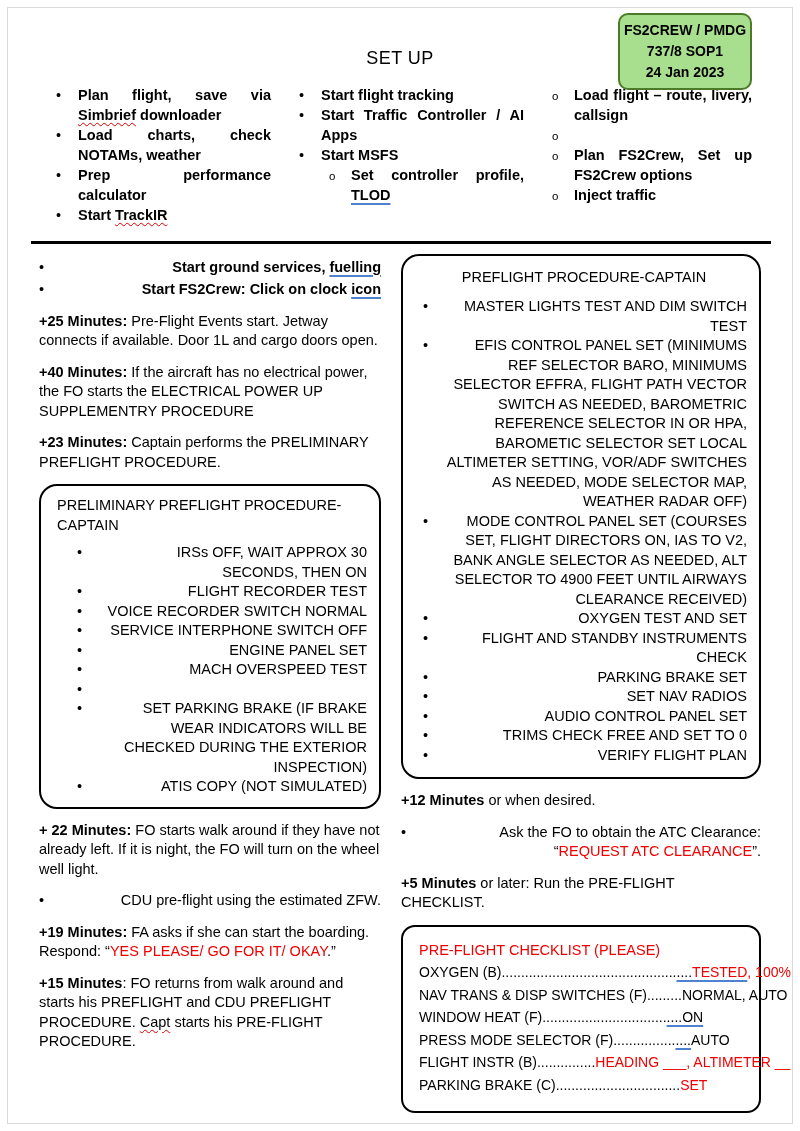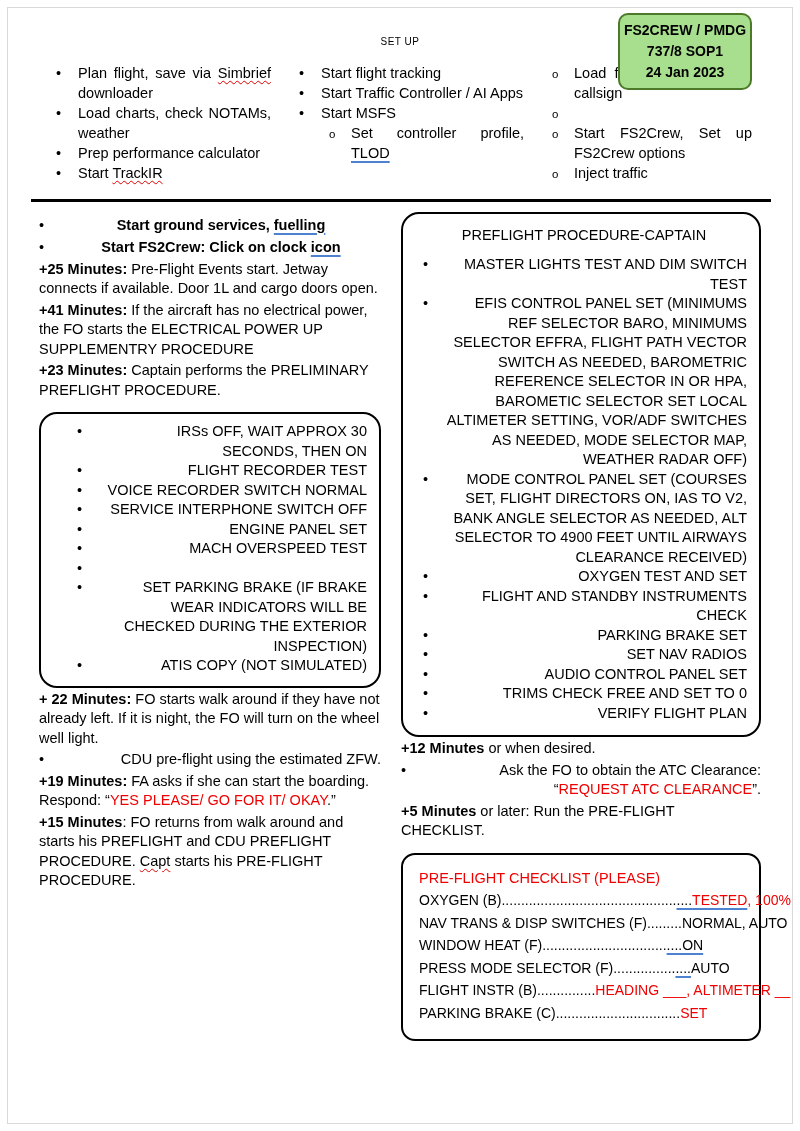--- a/index.html
+++ b/index.html
@@ -7,44 +7,44 @@
     width:800px;height:1131px;background:#ffffff;position:relative;overflow:hidden;
     font-family:"Liberation Sans","DejaVu Sans",sans-serif;color:#000;
     --red:#f00000; --lk:#4f81d1; --badge-bg:#a8df8e; --badge-border:#4c7a28;
   }
   .page{position:absolute;inset:7px;border:1px solid #d9d9d9;background:#fff;}
 
   .badge{position:absolute;top:5px;right:40px;width:126px;padding:5px 2px;
     background:var(--badge-bg);border:2px solid var(--badge-border);border-radius:10px;
     text-align:center;font-weight:bold;font-size:14px;line-height:1.5;}
 
-  .doc-title{margin-top:28px;text-align:center;font-size:10px;letter-spacing:.5px;}
+  .doc-title{margin-top:40px;text-align:center;font-size:18px;letter-spacing:.5px;}
 
   .setup{display:flex;justify-content:space-between;padding:0 40px 0 48px;margin-top:16px;}
   .col{font-size:14.5px;line-height:20px;}
   .c1{width:215px}.c2{width:225px}.c3{width:200px}
 
   .li{display:flex;align-items:flex-start;}
-  .setup .li .cnt{text-align:justify;}
+  .setup .li .cnt{text-align:justify;font-weight:bold;}
   .blt{flex:0 0 22px;}
   .blt.circ{font-size:11.5px;transform:translateY(1px);}
   .cnt{flex:1;text-align:right;}
   .li.lvl1{margin-left:30px;}
 
   .divider{height:2.5px;background:#000;margin:16px 21px 0 23px;}
 
   .main{display:flex;gap:20px;padding:0 31px;margin-top:10px;font-size:14.5px;line-height:19.5px;}
   .lcol{width:345px;}
   .rcol{width:360px;}
 
   .lead{margin-top:4px;}
   .lead .li{margin-top:3px;}
-  .lead .cnt{text-align:center;}
-
-  .para{margin-top:2px;}
+  .lead .cnt{text-align:right;}
+
+  .para{margin-top:12px;}
 
   .rbox{border:2px solid #000;border-radius:18px;margin-top:12px;padding:8px 12px 10px 14px;}
   .rbox .title{margin:2px 0 8px 2px;}
   .boxlist .li{text-align:left;}
   .leftbox .blt{margin-left:22px;flex-basis:22px;}
   .rightbox{margin-top:0;padding:8px 12px 12px 14px;}
   .rightbox .title{margin:4px 0 10px 4px;text-align:center;}
   .rightbox .blt{margin-left:6px;flex-basis:22px;}
 
   .cklistbox{border-radius:14px;padding:10px 12px 16px 14px;}
@@ -109,21 +109,21 @@
     <div class="col c3">
         <div class="li">
           <span class="blt circ">o</span>
           <span class="cnt"><span>Load flight – route, livery, callsign</span></span>
         </div>
         <div class="li">
           <span class="blt circ">o</span>
         </div>
         <div class="li">
           <span class="blt circ">o</span>
-          <span class="cnt"><span>Start FS2Crew, Set up FS2Crew options</span></span>
+          <span class="cnt"><span>Plan FS2Crew, Set up FS2Crew options</span></span>
         </div>
         <div class="li">
           <span class="blt circ">o</span>
           <span class="cnt"><span>Inject traffic</span></span>
         </div>
       </div>
   </div>
 
   <div class="divider"></div>
 
@@ -135,24 +135,25 @@
             <span class="blt">•</span>
             <span class="cnt"><span class="b">Start ground services, </span><span class="b lk">fuelling</span></span>
           </div>
           <div class="li">
             <span class="blt">•</span>
             <span class="cnt"><span class="b">Start FS2Crew: Click on clock </span><span class="b lk">icon</span></span>
           </div>
         </div>
 
       <div class="para"><span class="b">+25 Minutes:</span><span> Pre-Flight Events start. Jetway connects if available. Door 1L and cargo doors open.</span></div>
-      <div class="para"><span class="b">+41 Minutes:</span><span> If the aircraft has no electrical power, the FO starts the ELECTRICAL POWER UP SUPPLEMENTRY PROCEDURE</span></div>
+      <div class="para"><span class="b">+40 Minutes:</span><span> If the aircraft has no electrical power, the FO starts the ELECTRICAL POWER UP SUPPLEMENTRY PROCEDURE</span></div>
       <div class="para"><span class="b">+23 Minutes:</span><span> Captain performs the PRELIMINARY PREFLIGHT PROCEDURE.</span></div>
 
       <div class="rbox leftbox">
+        <div class="title">PRELIMINARY PREFLIGHT PROCEDURE-CAPTAIN</div>
         <div class="boxlist">
             <div class="li">
               <span class="blt">•</span>
               <span class="cnt"><span>IRSs OFF, WAIT APPROX 30 SECONDS, THEN ON</span></span>
             </div>
             <div class="li">
               <span class="blt">•</span>
               <span class="cnt"><span>FLIGHT RECORDER TEST</span></span>
             </div>
             <div class="li">

